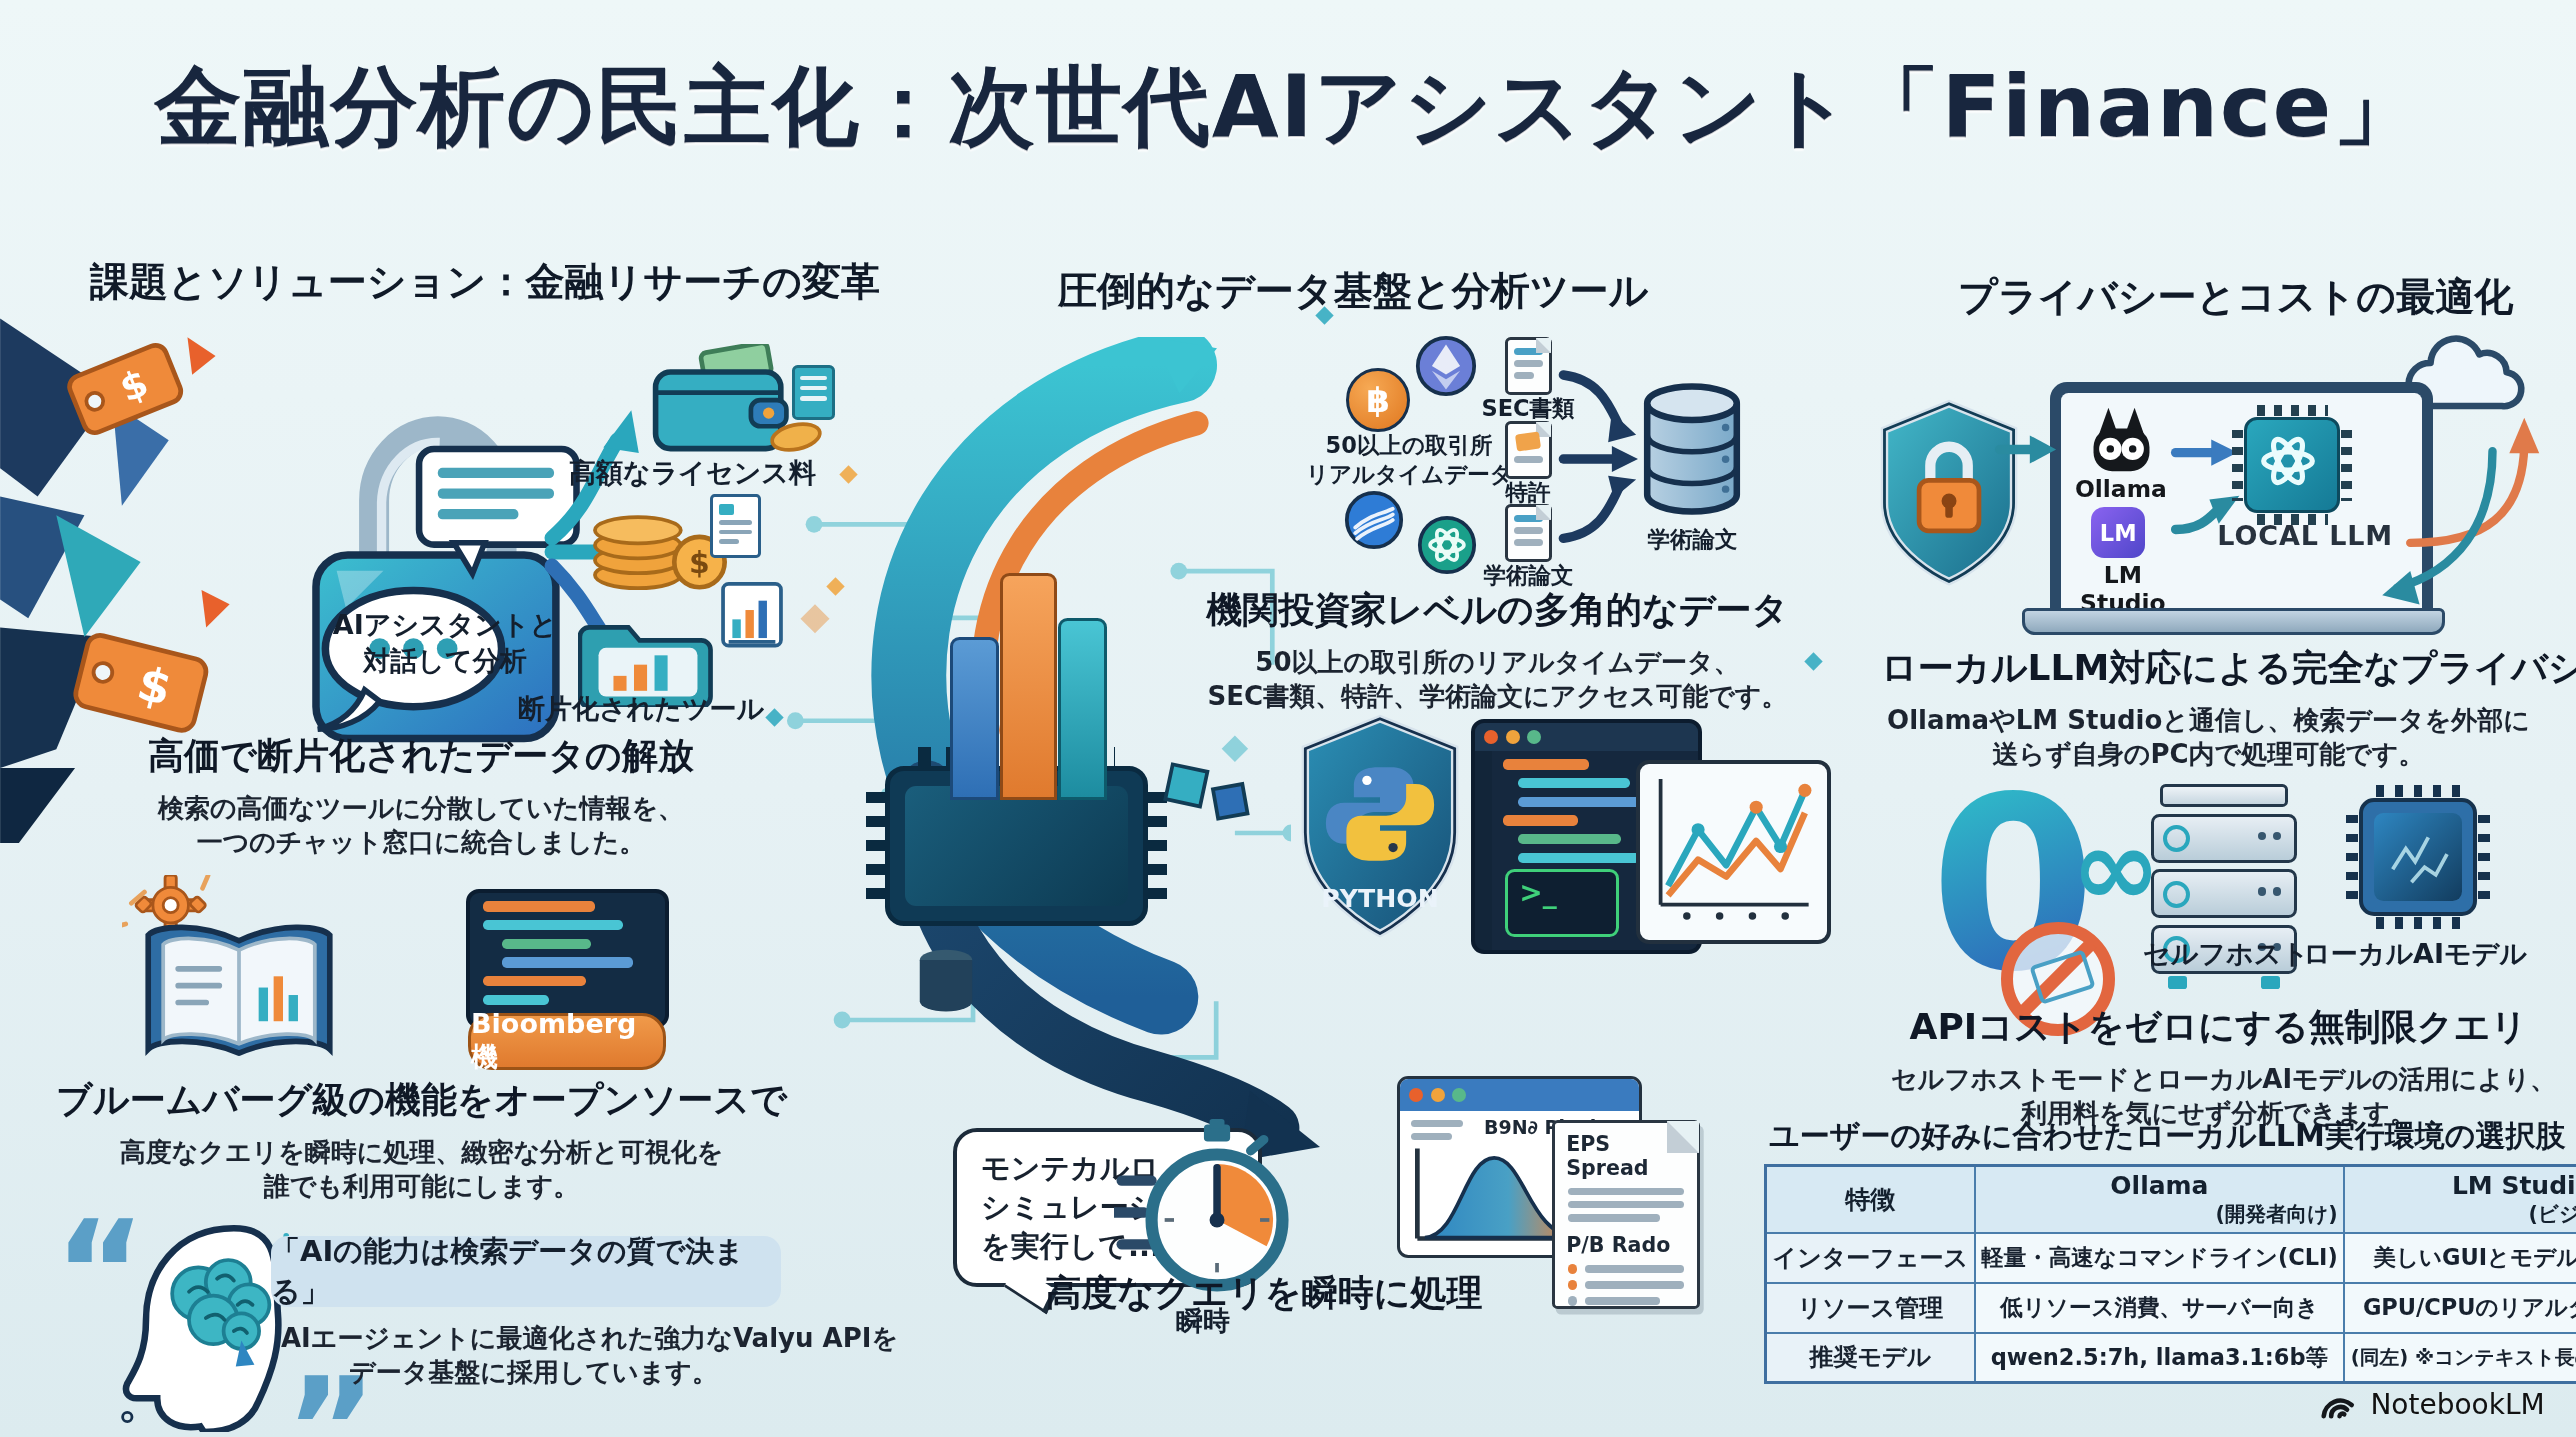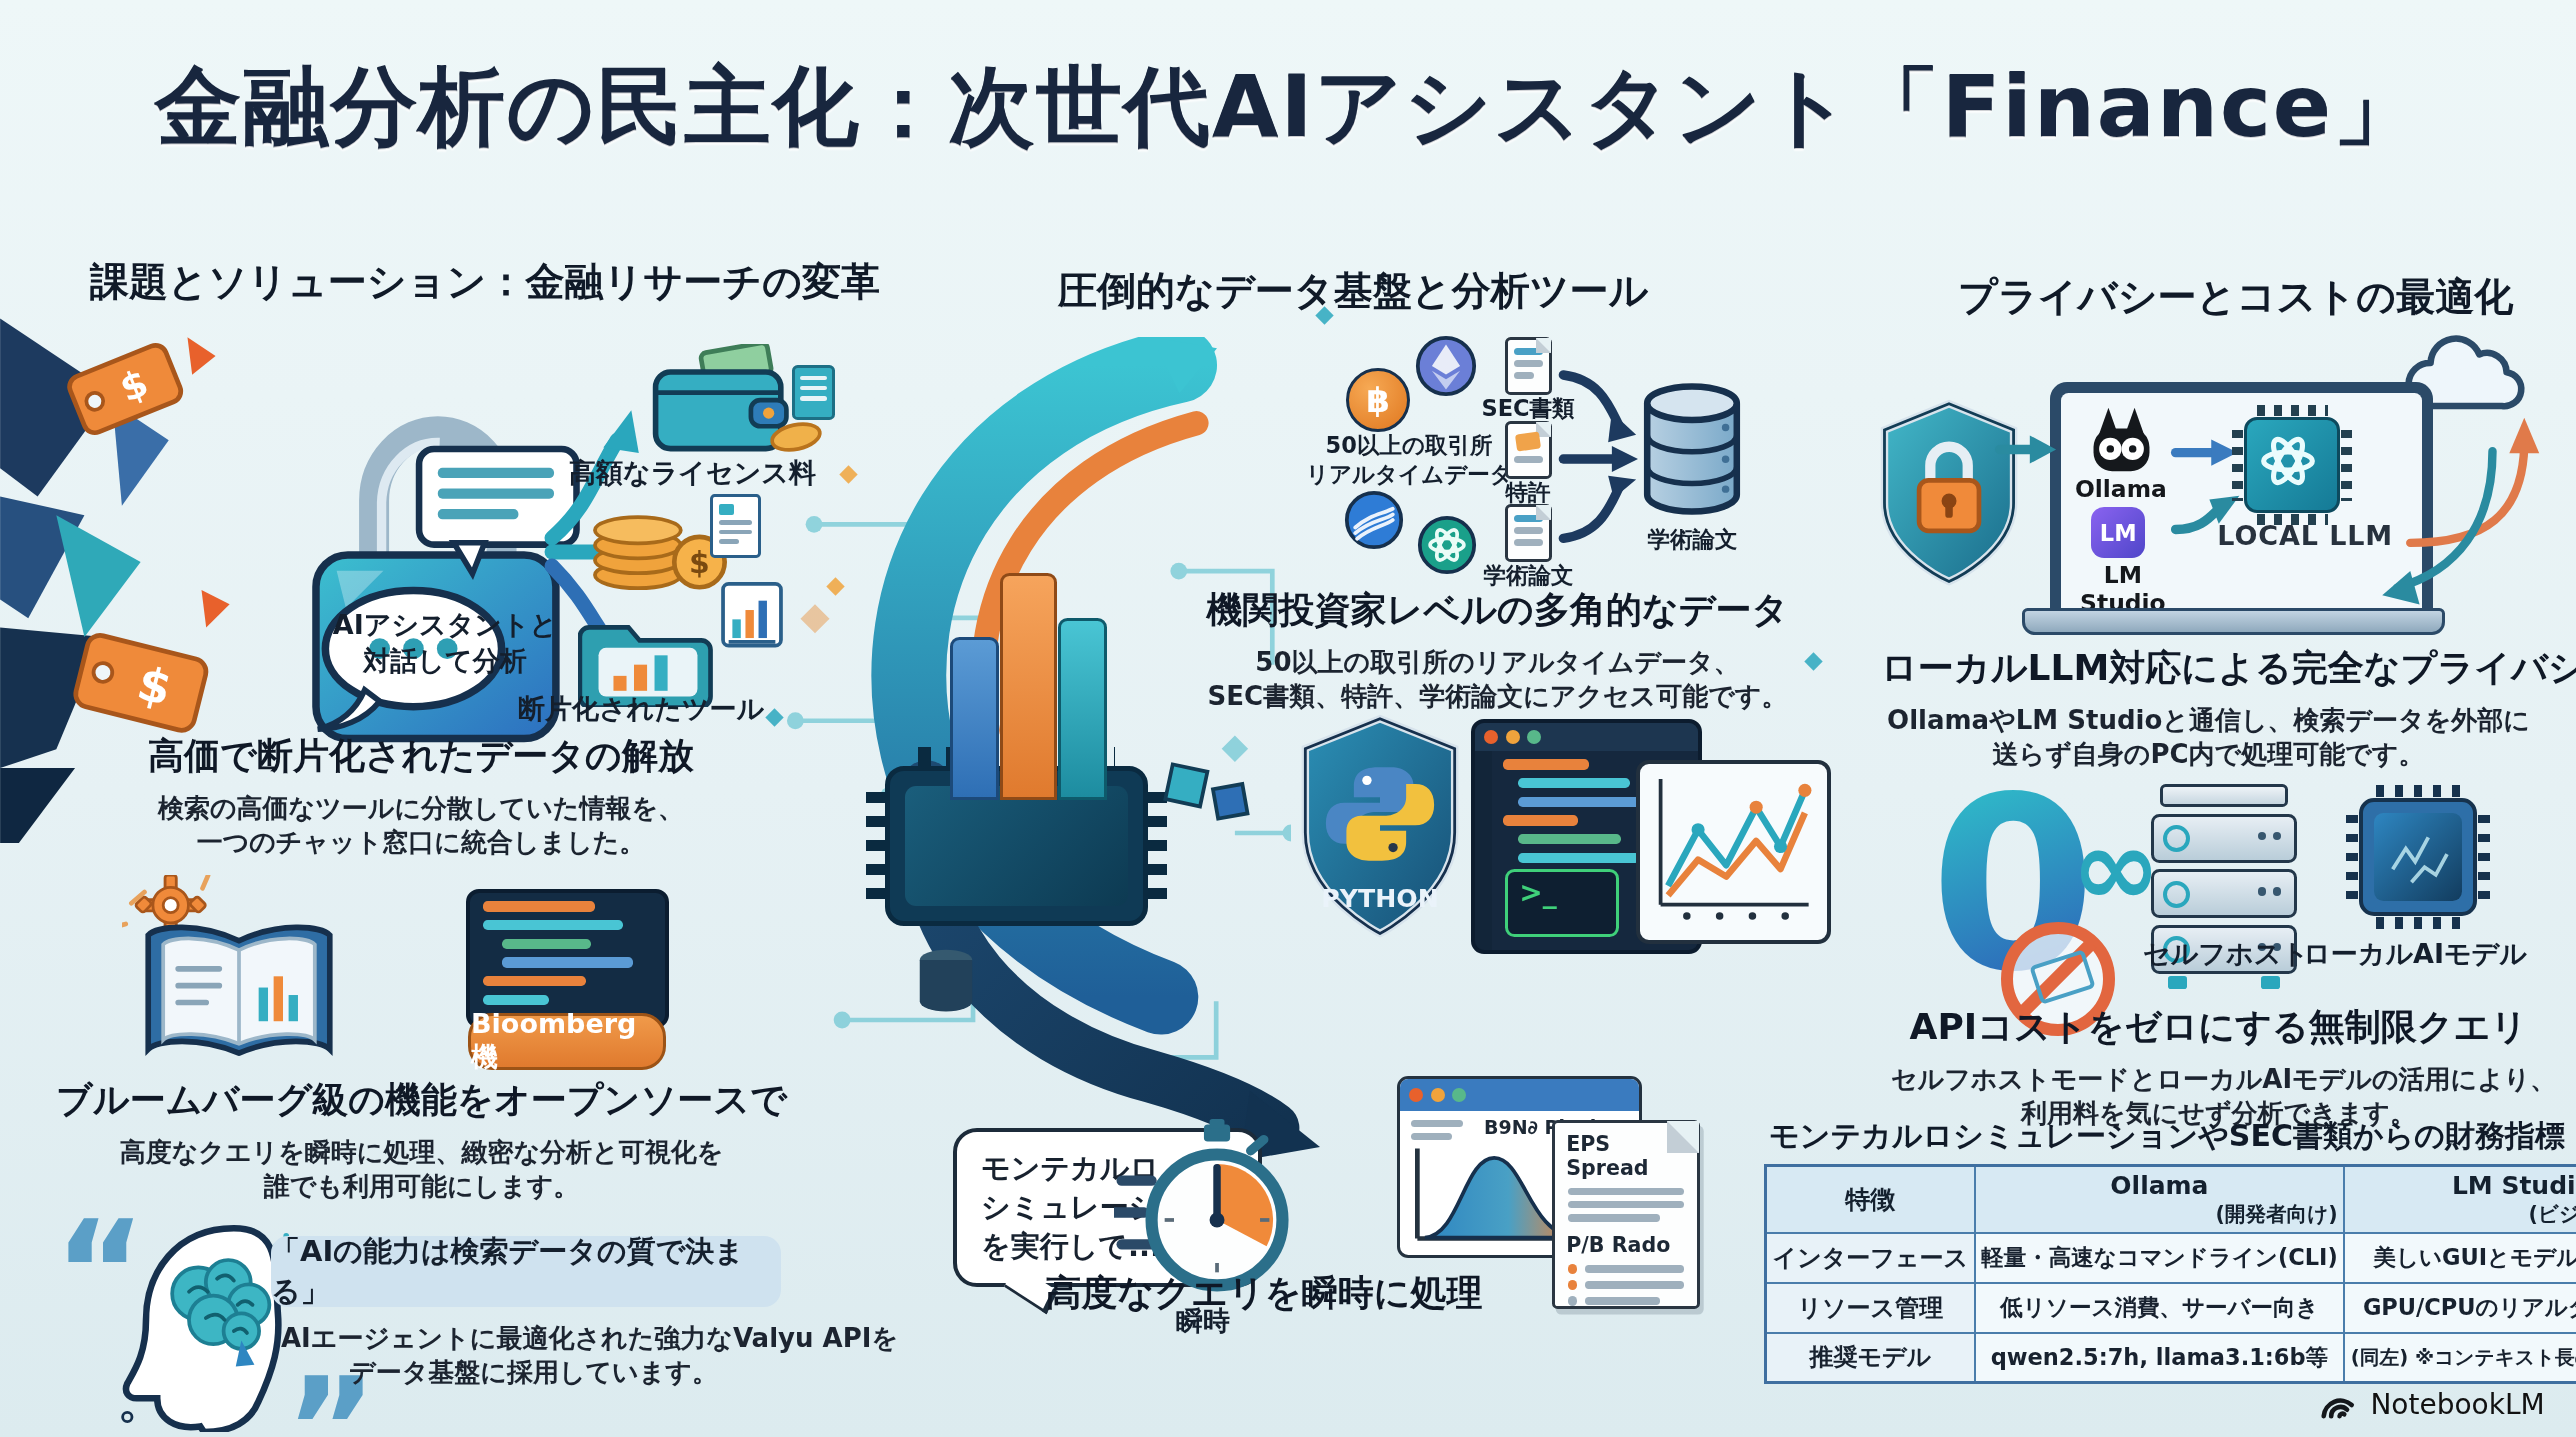--- a/index.html
+++ b/index.html
@@ -627,21 +627,21 @@
     </div>
   </div>
   <div class="abs ic-label ctr" style="left:2284px;top:936px;width:262px;">ローカルAIモデル</div>
 
   <div class="abs ctr" style="left:1891px;top:1003px;width:655px;">
     <div class="blk-title">APIコストをゼロにする無制限クエリ</div>
     <div class="blk-body" style="margin-top:11.2px;">セルフホストモードとローカルAIモデルの活用により、</div>
     <div class="blk-body">利用料を気にせず分析できます。</div>
   </div>
 
-  <div class="abs ctr" style="left:1769px;top:1116px;width:749px;font-size:30px;font-weight:800;color:#101a28;white-space:nowrap;">モンテカルロシミュレーションやSEC書類からの財務指標</div>
+  <div class="abs ctr" style="left:1769px;top:1116px;width:749px;font-size:30px;font-weight:800;color:#101a28;white-space:nowrap;">ユーザーの好みに合わせたローカルLLM実行環境の選択肢</div>
   <table class="cmp abs" style="left:1764px;top:1164px;">
     <colgroup>
         <col style="width:212px;">
         <col style="width:273px;">
         <col style="width:269px;">
       </colgroup>
     <tbody>
         <tr style="height:67px;">
       <th>特徴</th>
       <th>

